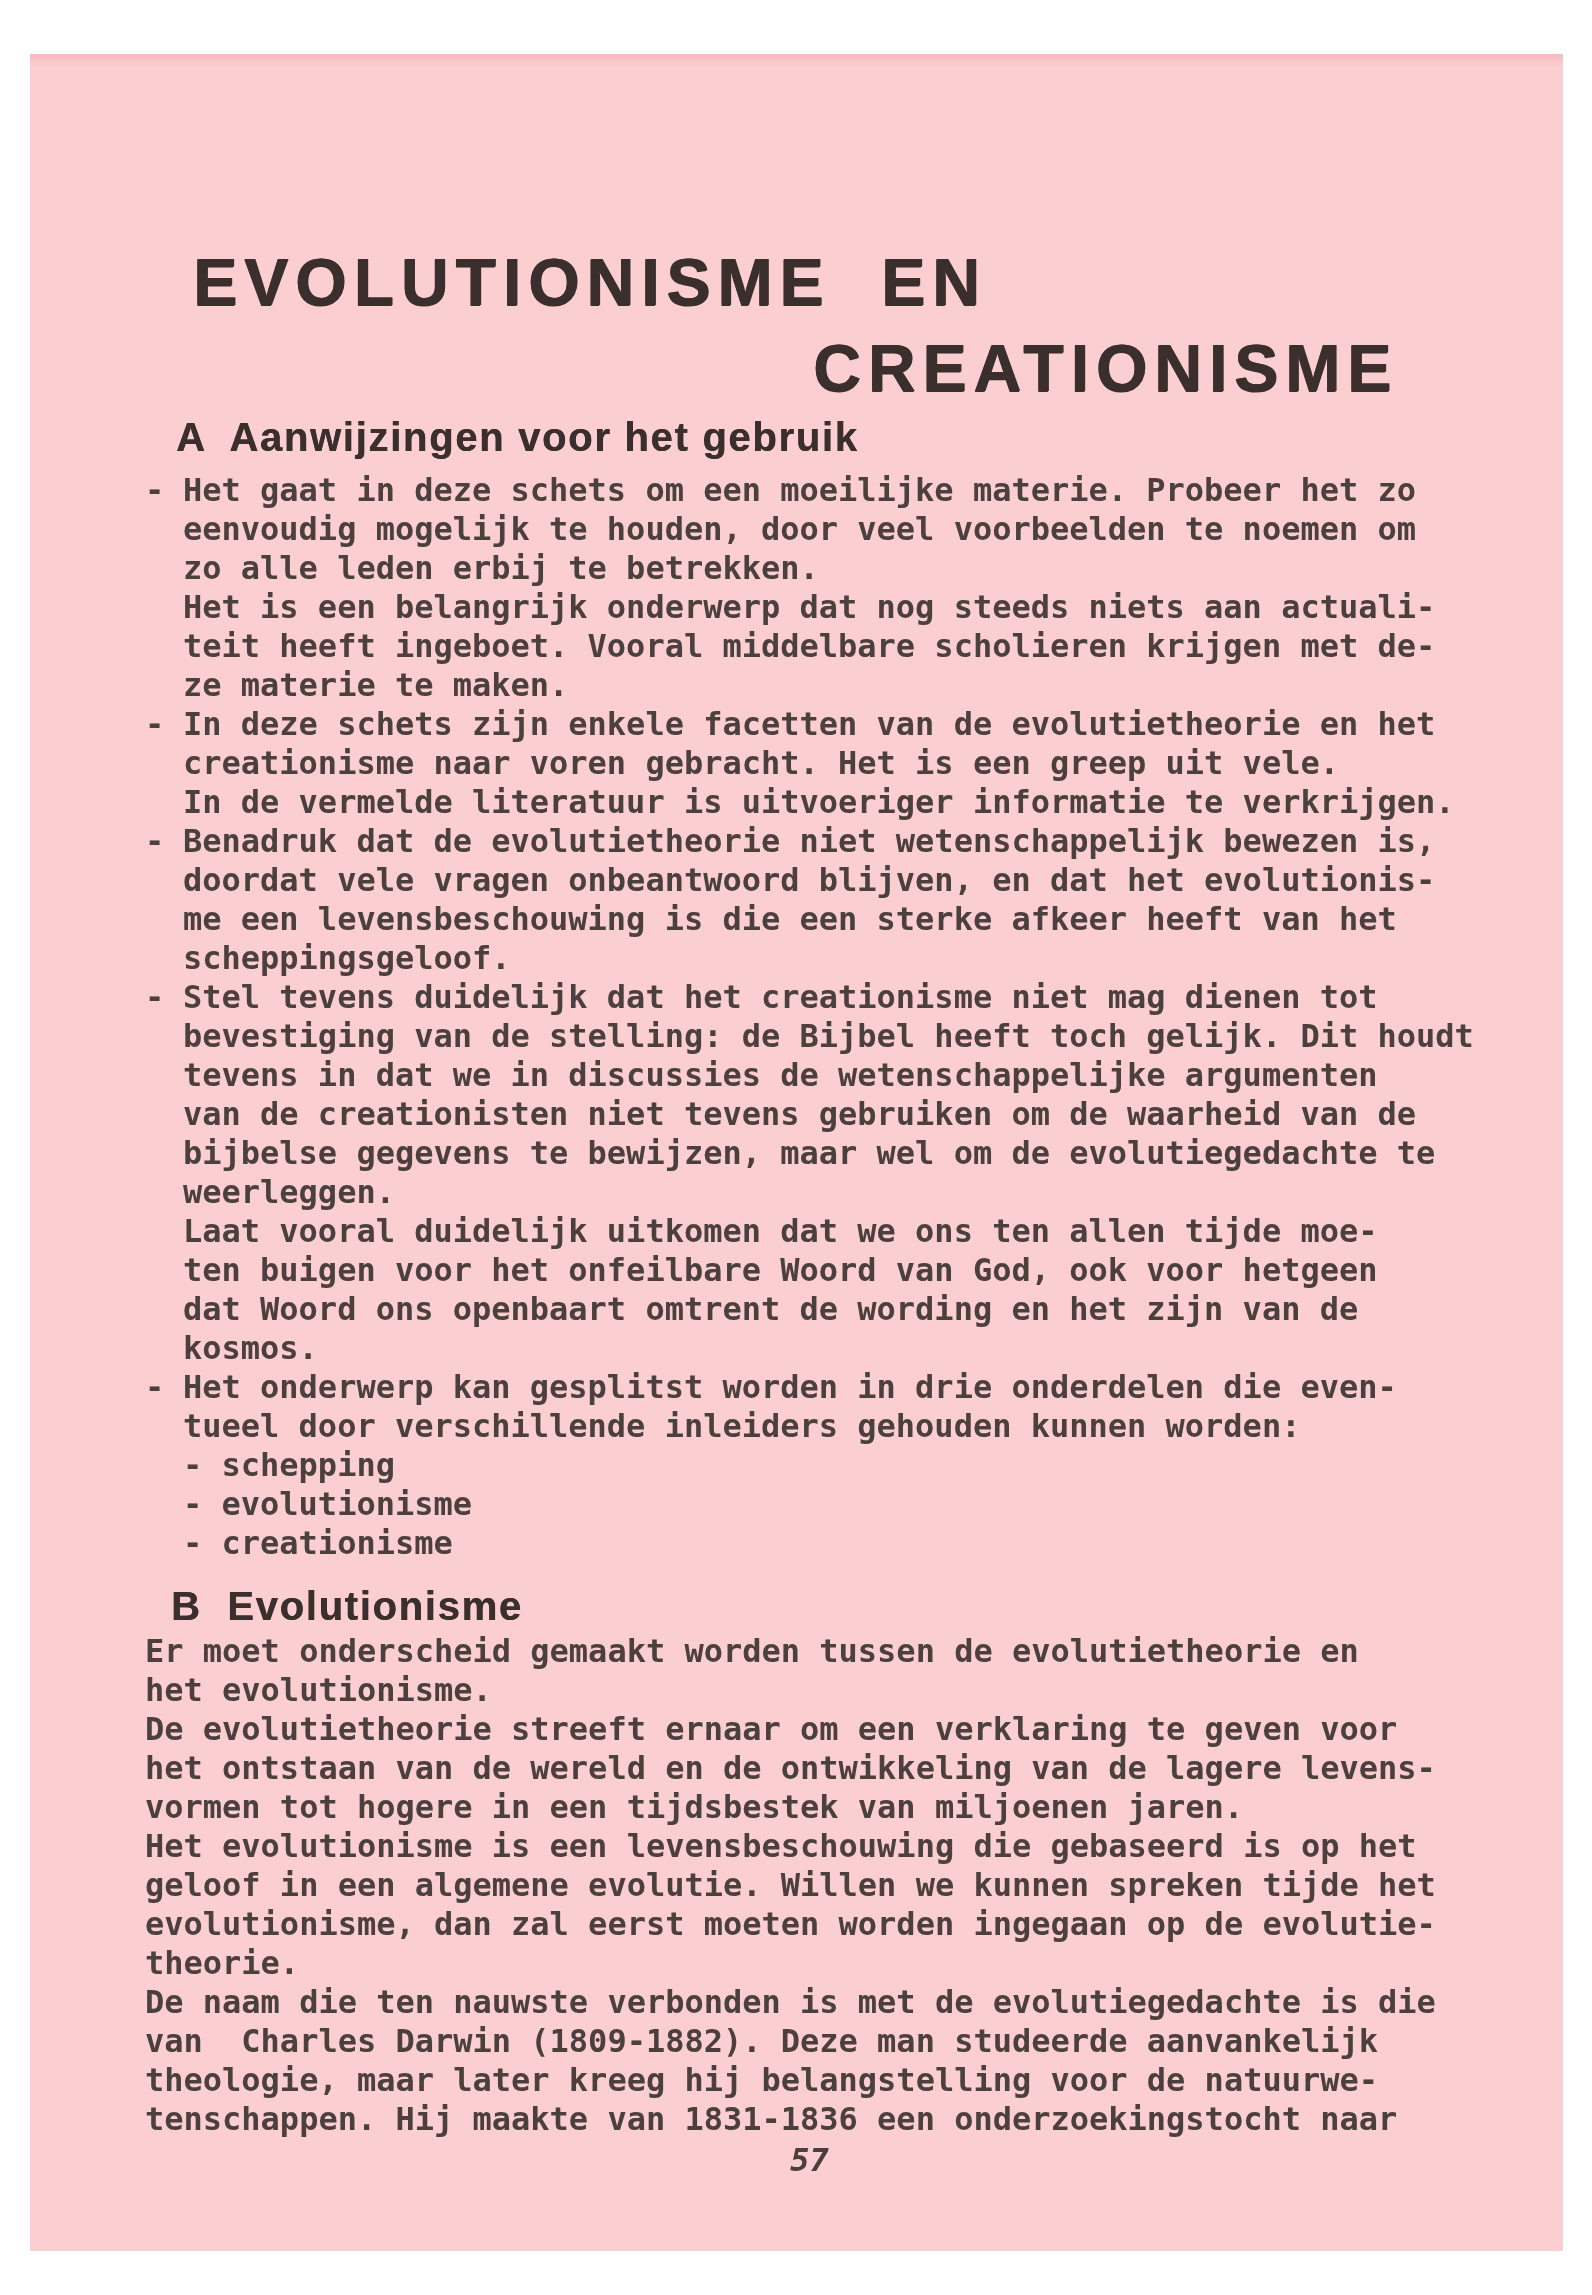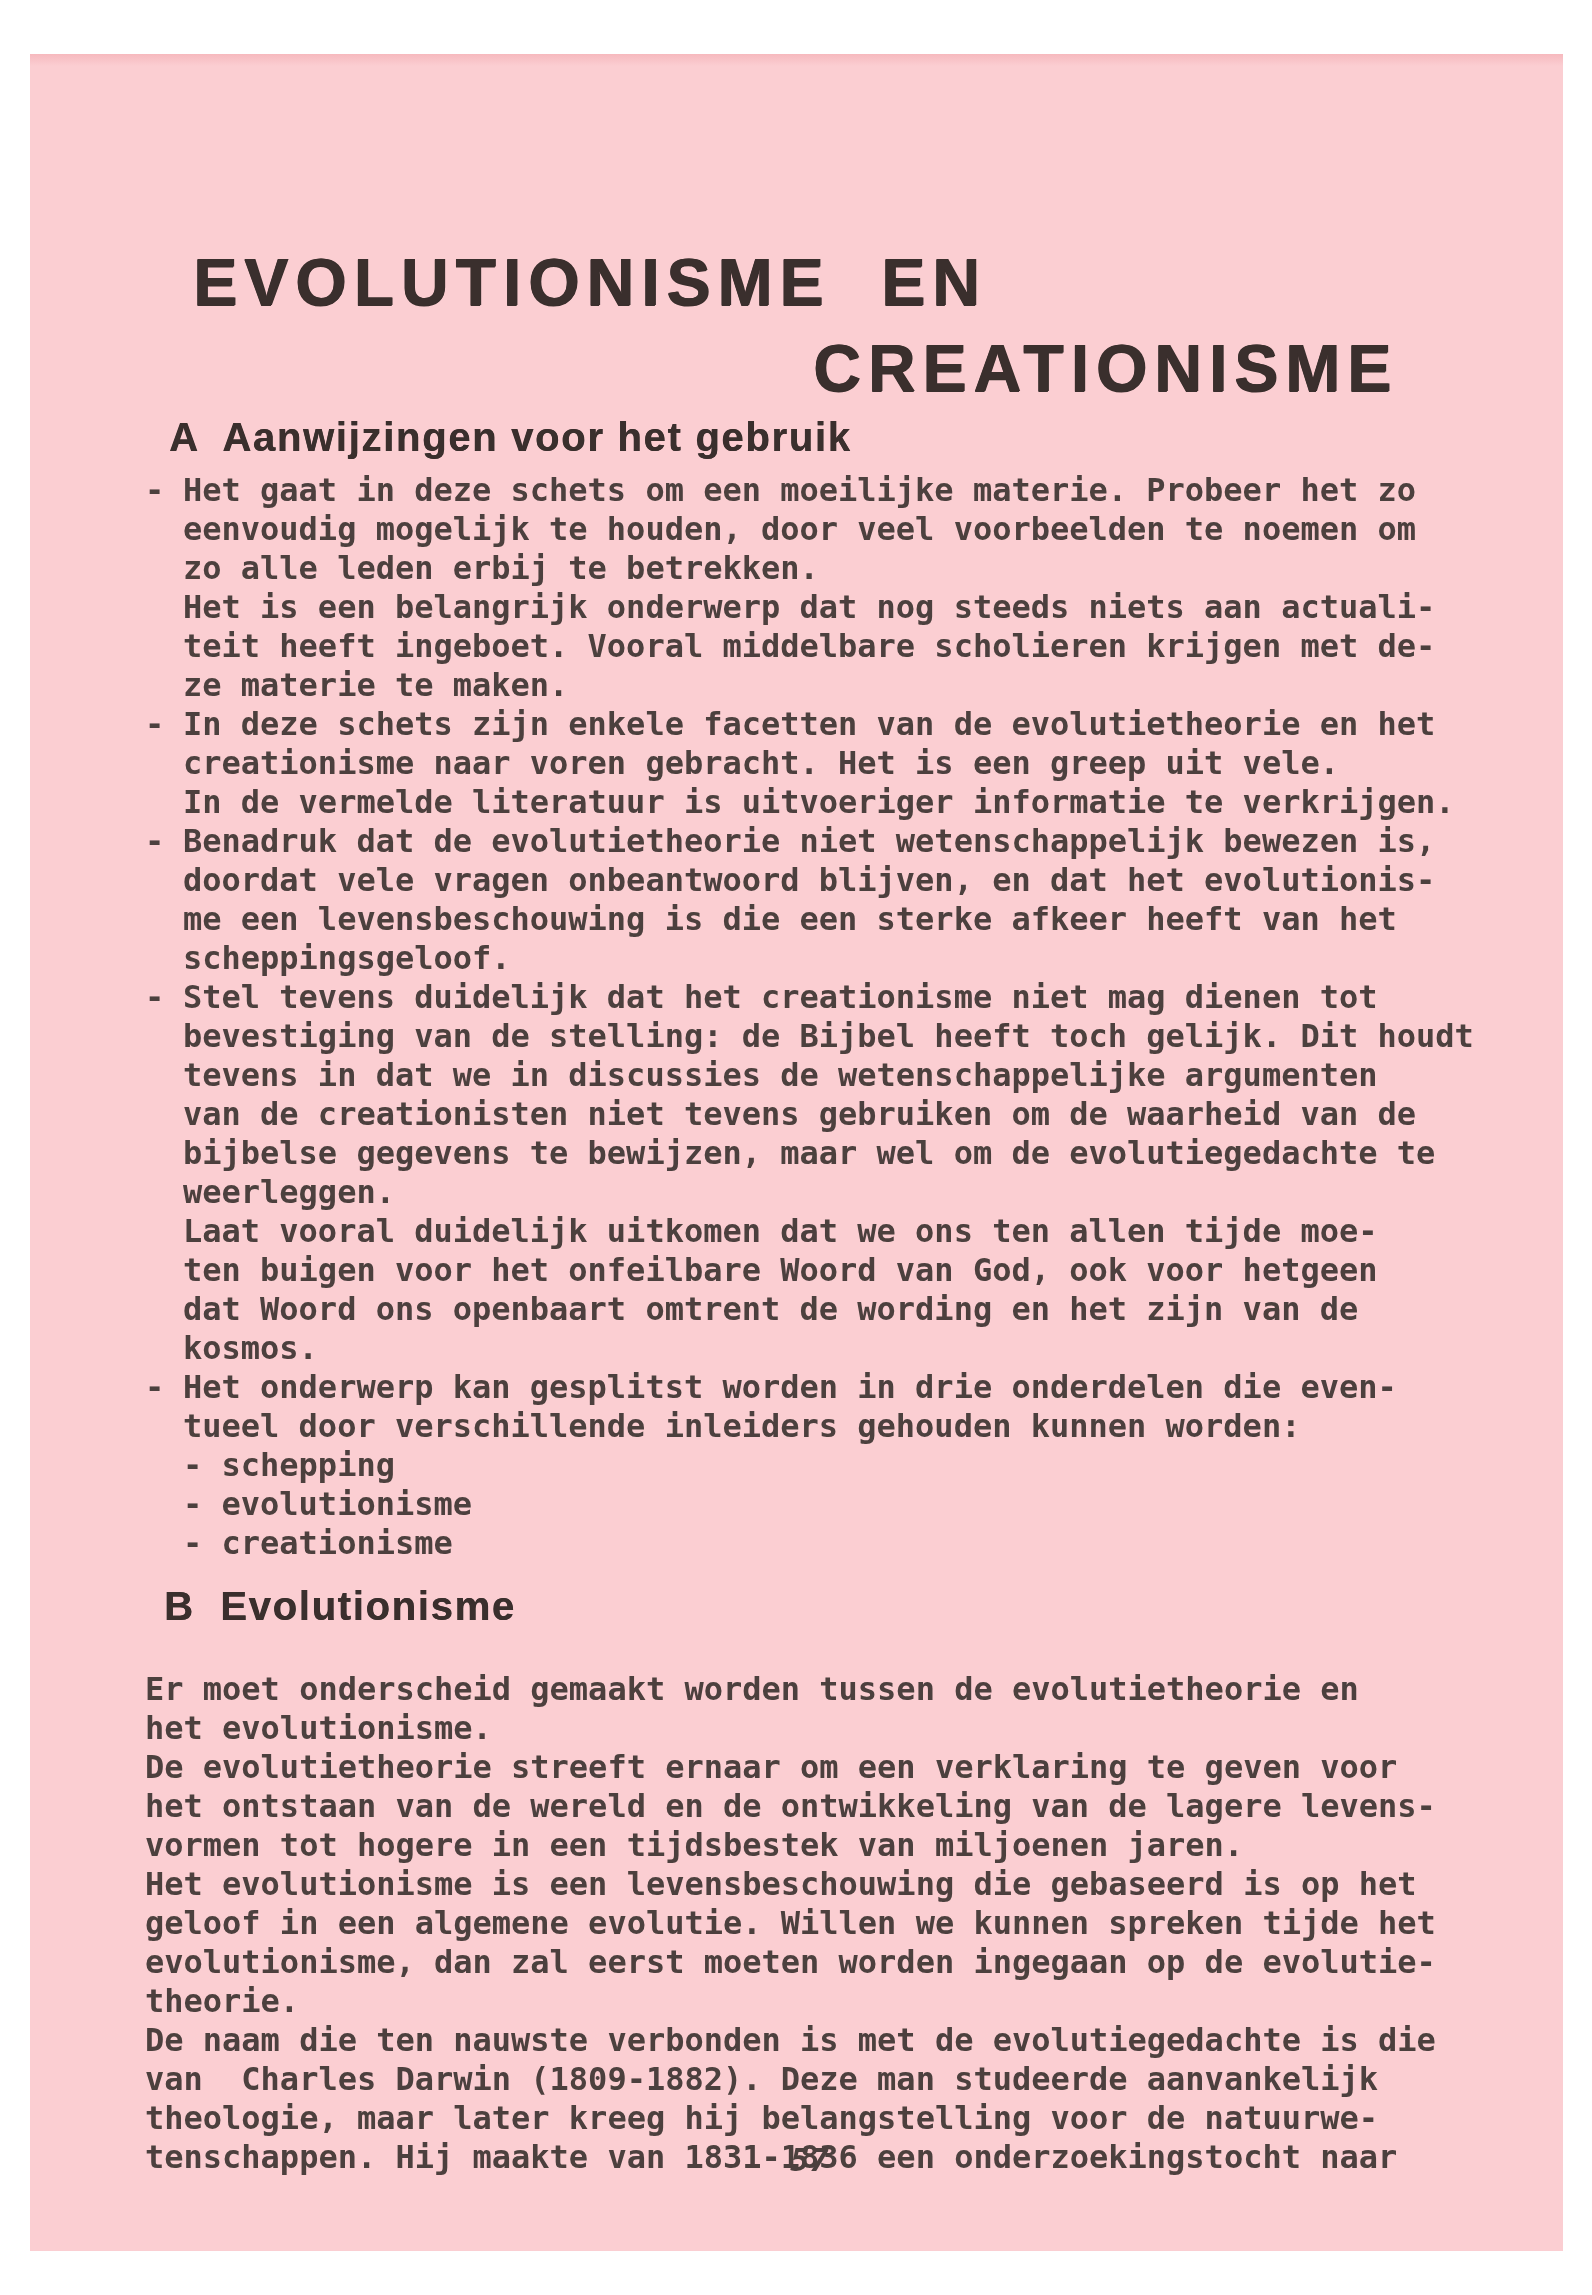--- a/index.html
+++ b/index.html
@@ -47,20 +47,21 @@
   .heading {
     position: absolute;
     font-family: "Liberation Sans", sans-serif;
     font-weight: bold;
     font-size: 40px;
     line-height: 40px;
     letter-spacing: 1.7px;
     color: #3a2f2d;
     white-space: pre;
     text-shadow: 0.4px 0 0 currentColor;
+    margin-left: 7px;
   }
   .heading-a { left: 139px; top: 363px; }
   .heading-b { left: 134px; top: 1532px; text-align: right; }
   .bodytext {
     font-size: 32px;
     line-height: 39px;
     font-weight: bold;
     color: #4c403e;
   }
   .list-a {
@@ -75,21 +76,20 @@
     width: 38px;
     white-space: pre;
   }
   .textcol { flex: 1; }
   .ln { white-space: pre; }
   .para-b {
     position: absolute;
     left: 115px;
     top: 1578px;
     width: 1398px;
-    margin-top: 38px;
   }
   .page-number {
     position: absolute;
     left: 115px;
     top: 2087px;
     width: 1329px;
     text-align: center;
     font-style: italic;
   }
 </style>

